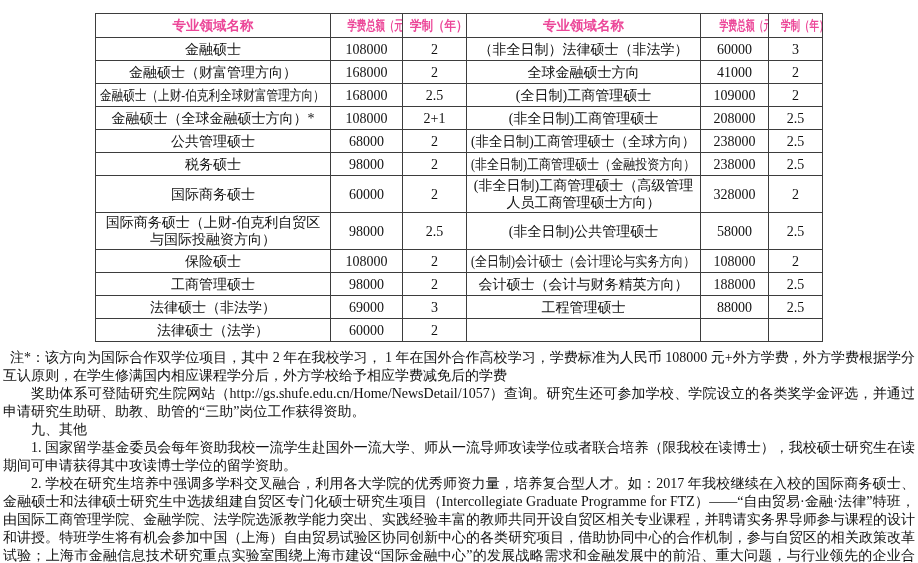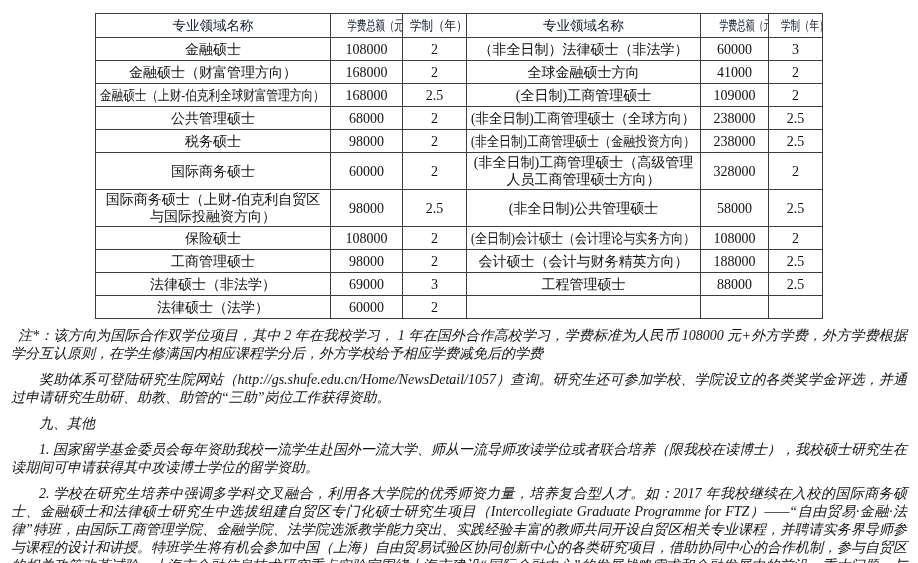--- a/index.html
+++ b/index.html
@@ -12,38 +12,38 @@
 
   table.fee-table {
     border-collapse: collapse; table-layout: fixed;
     margin: 13px 0 0 95px; width: 727px;
   }
   .fee-table th, .fee-table td {
     border: 1px solid #3d3d3d; overflow: hidden; vertical-align: middle;
   }
   .fee-table th {
     font-family: "Liberation Sans", "DejaVu Sans", sans-serif;
-    font-weight: normal; font-size: 13.5px; height: 21px;
-    padding: 1px 2px; text-align: center; color: #0f172a;
+    font-weight: bold; font-size: 13.5px; height: 21px;
+    padding: 1px 2px; text-align: center; color: #ec4899;
   }
   .fee-table td { font-size: 14px; padding: 1px 4px; height: 20px; }
   .fee-table td.name { text-align: center; }
   .fee-table td.num  { text-align: center; }
 
   .cellspan {
     display: inline-block; white-space: nowrap;
     transform-origin: 0 50%; vertical-align: middle; line-height: 17px;
   }
   td.num .cellspan, th .cellspan { transform-origin: 50% 50%; }
 
   .notes {
     margin: 7px 3px 0 3px; font-size: 14px; line-height: 18px;
     text-align: justify; color: #111;
   }
-  .notes p { margin: 8px; font-style: italic; }
+  .notes p { margin: 0; }
   p.note-star { text-indent: 7px; }
   p.indent2 { text-indent: 28px; }
 </style>
 </head>
 <body>
 
 <div class="page">
 
   <table class="fee-table">
     <colgroup>
@@ -81,20 +81,28 @@
           <td class="num"><span class="cellspan">41000</span></td>
           <td class="num"><span class="cellspan">2</span></td>
         </tr>
         <tr>
           <td class="name"><span class="cellspan" style="transform: scaleX(0.83);">金融硕士（上财-伯克利全球财富管理方向）</span></td>
           <td class="num"><span class="cellspan">168000</span></td>
           <td class="num"><span class="cellspan">2.5</span></td>
           <td class="name"><span class="cellspan">(全日制)工商管理硕士</span></td>
           <td class="num"><span class="cellspan">109000</span></td>
           <td class="num"><span class="cellspan">2</span></td>
+        </tr>
+        <tr>
+          <td class="name"><span class="cellspan">金融硕士（全球金融硕士方向）*</span></td>
+          <td class="num"><span class="cellspan">108000</span></td>
+          <td class="num"><span class="cellspan">2+1</span></td>
+          <td class="name"><span class="cellspan">(非全日制)工商管理硕士</span></td>
+          <td class="num"><span class="cellspan">208000</span></td>
+          <td class="num"><span class="cellspan">2.5</span></td>
         </tr>
         <tr>
           <td class="name"><span class="cellspan">公共管理硕士</span></td>
           <td class="num"><span class="cellspan">68000</span></td>
           <td class="num"><span class="cellspan">2</span></td>
           <td class="name"><span class="cellspan" style="transform: scaleX(0.961);">(非全日制)工商管理硕士（全球方向）</span></td>
           <td class="num"><span class="cellspan">238000</span></td>
           <td class="num"><span class="cellspan">2.5</span></td>
         </tr>
         <tr>

